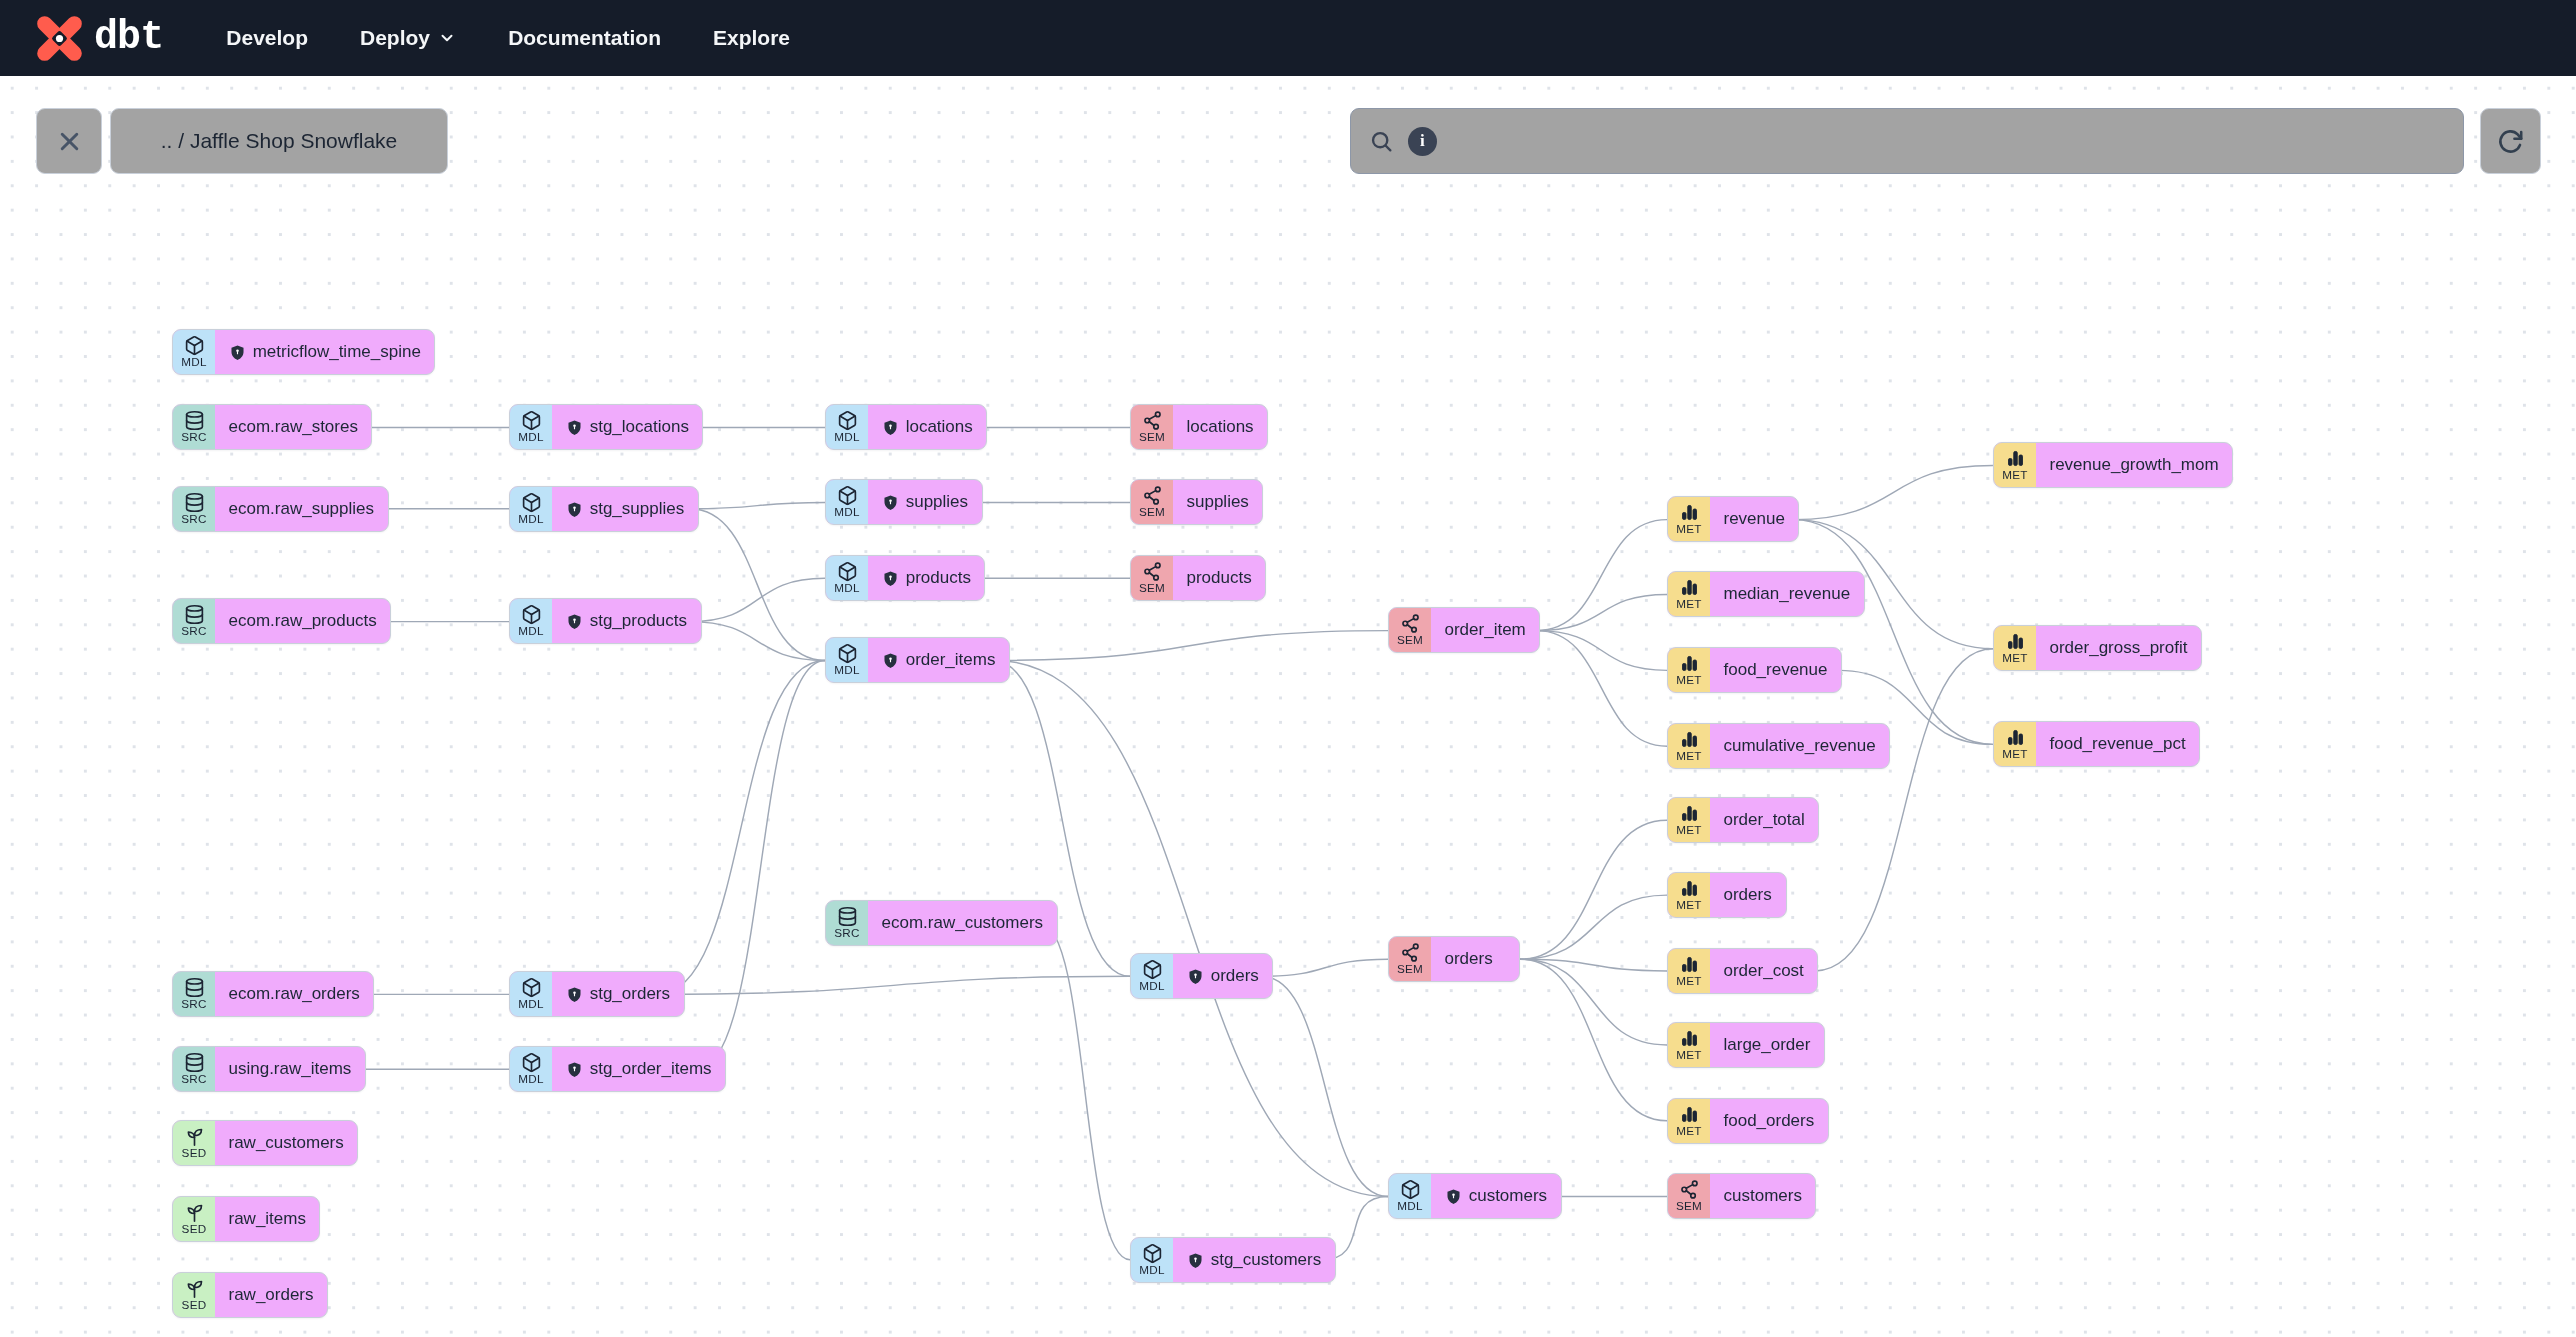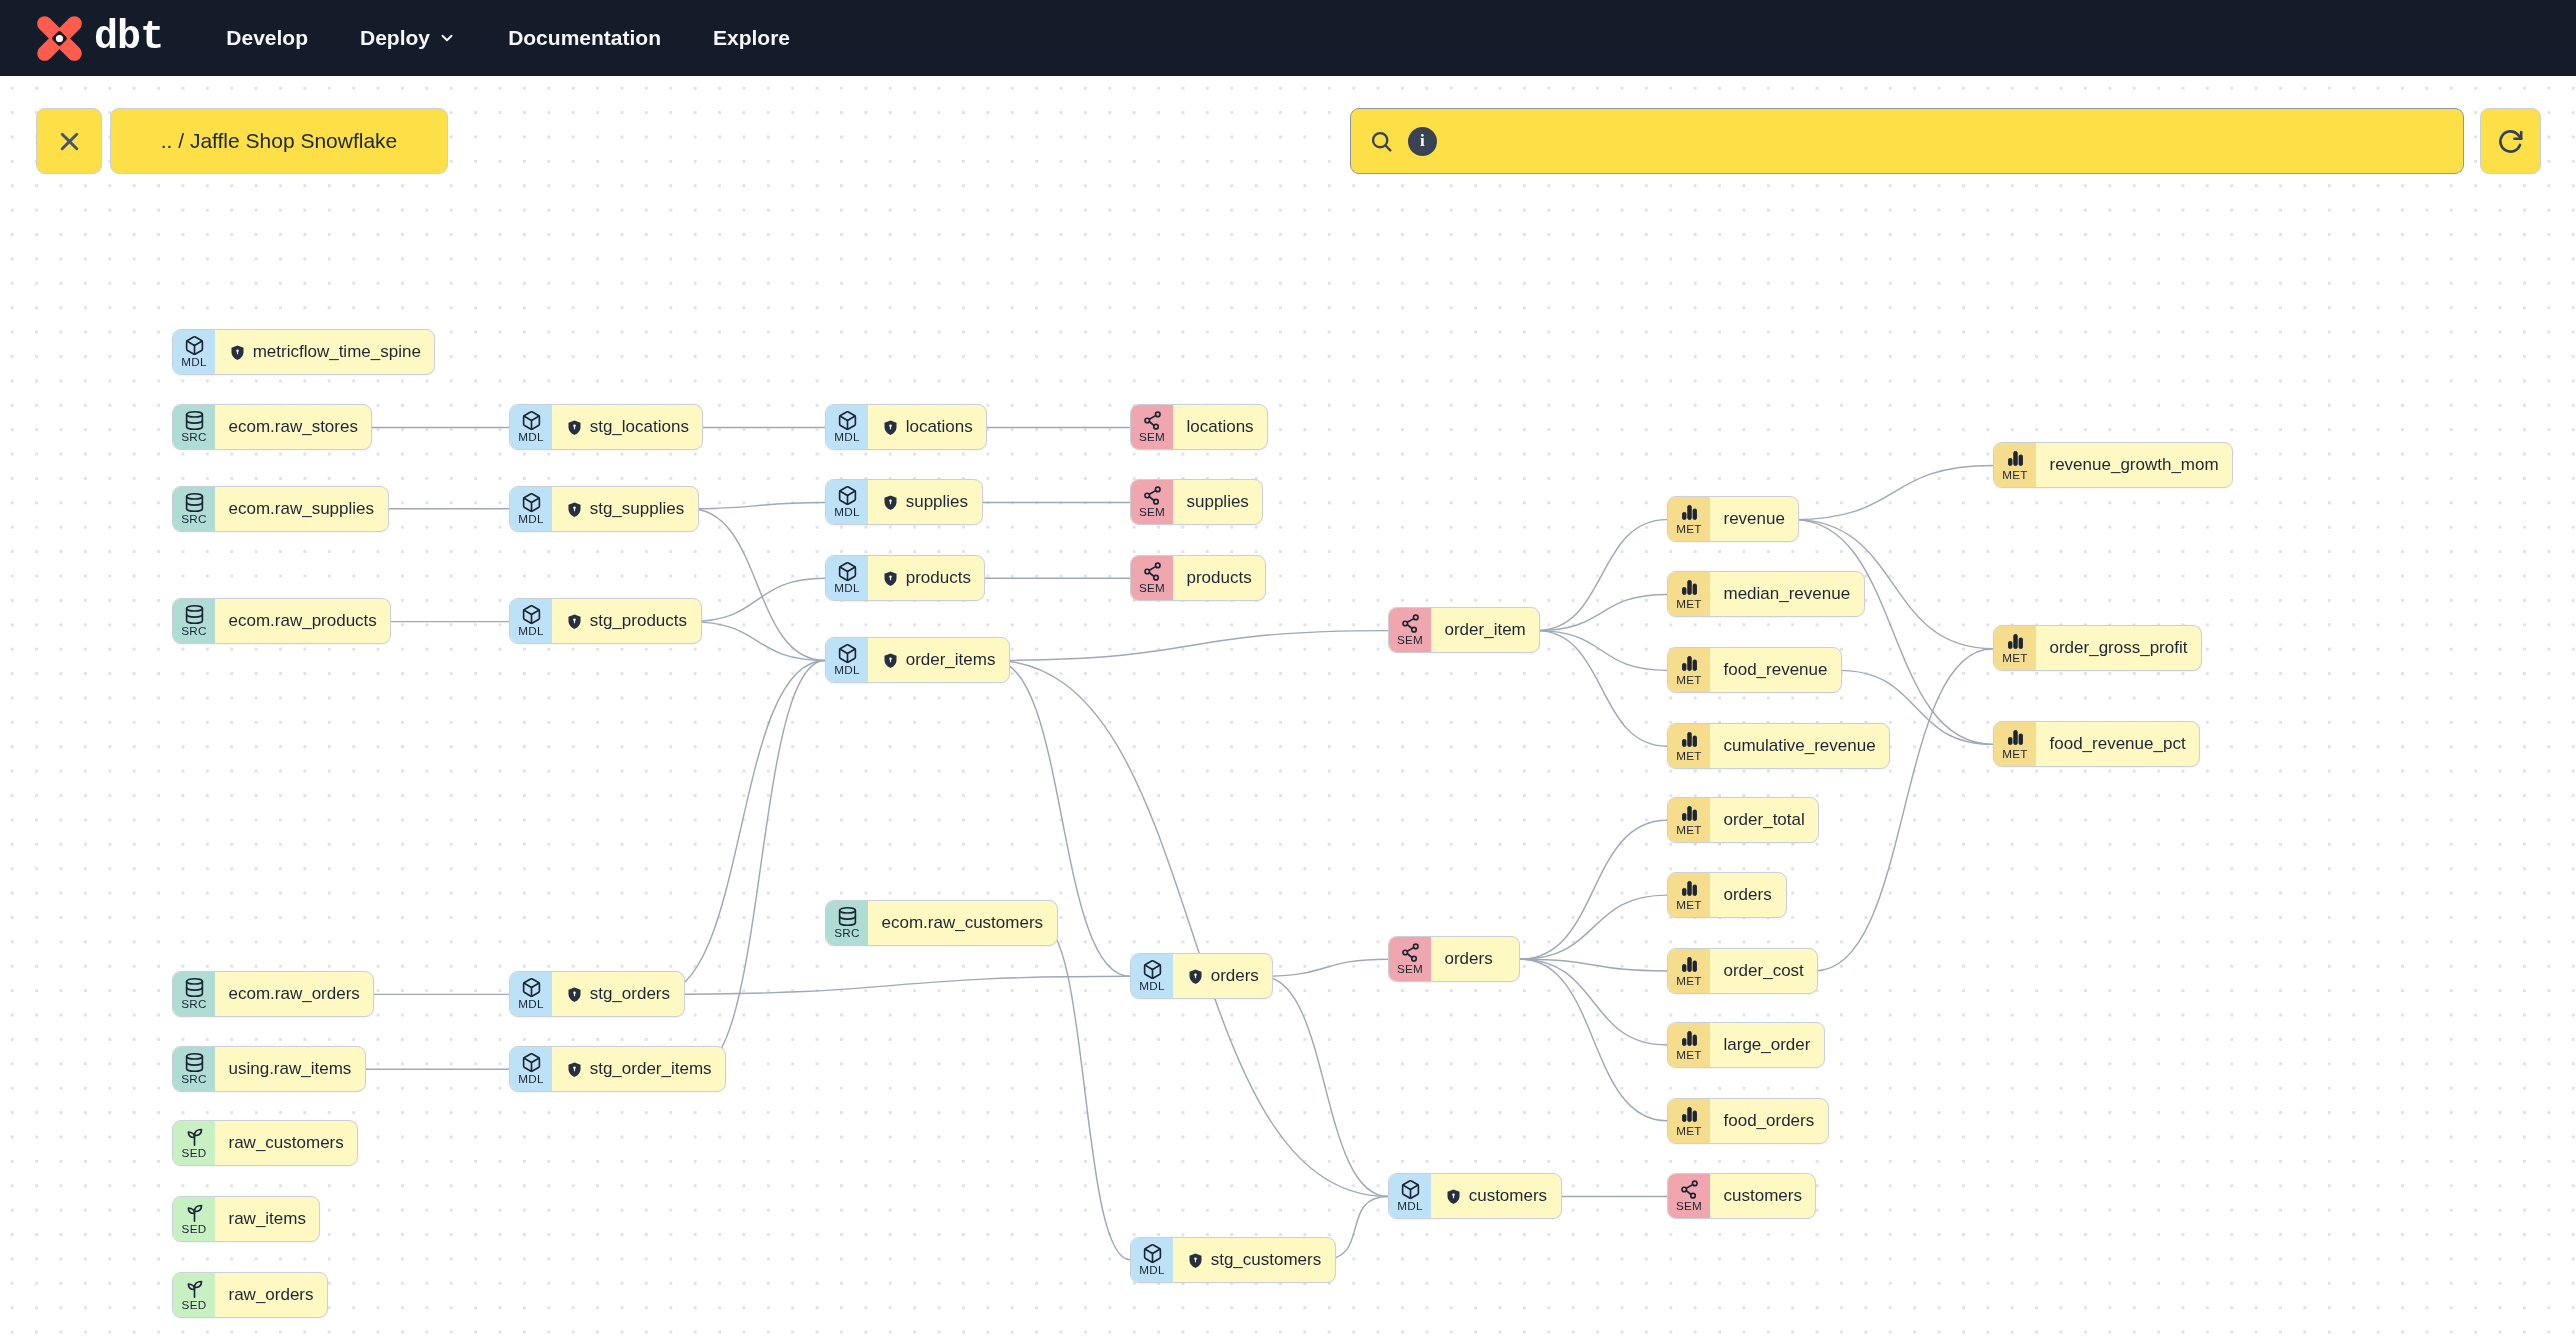--- a/index.html
+++ b/index.html
@@ -17,36 +17,36 @@
   .proj-crumb{display:flex;align-items:center;gap:12.6px;color:#e4e7ec;font-size:21px;}
   .proj-org{font-weight:bold;color:#ffffff;}
   .proj-sep{color:#8a93a3;}
   .help-glyph{font-size:31px;font-weight:bold;color:#d2d7de;}
   .gear-glyph{font-family:"DejaVu Sans",sans-serif;font-size:36px;color:#d2d7de;line-height:1;}
   
   .canvas{position:absolute;left:0;top:76px;width:2576px;height:1262px;background:#ffffff;
     background-image:radial-gradient(#dfe3e9 1.4px,transparent 1.6px);background-size:24.4px 24.4px;}
   #edges{position:absolute;left:0;top:0;width:2576px;height:1338px;z-index:1;pointer-events:none;}
   
-  .tool-card{position:absolute;background:#fde047;border:1.4px solid #c9d0da;border-radius:9px;
+  .tool-card{position:absolute;background:#a3a3a3;border:1.4px solid #c9d0da;border-radius:9px;
     box-sizing:border-box;display:flex;align-items:center;justify-content:center;z-index:20;}
   .close-btn{left:36px;top:108px;width:66px;height:66px;cursor:pointer;}
   .crumb-btn{left:110px;top:108px;width:338px;height:66px;cursor:pointer;
     font-size:21px;color:#1c2533;}
   .search-box{left:1350px;top:108px;width:1114px;height:66px;border-color:#8d97a8;
     justify-content:flex-start;padding:0 18px;gap:14.4px;}
   .search-box input{flex:1;border:none;outline:none;font-size:21px;color:#1c2533;
     font-family:"Liberation Sans",sans-serif;background:transparent;}
   .search-box input::placeholder{color:#6b7585;}
   .info-badge{width:29px;height:29px;border-radius:50%;background:#3a4354;color:#ffffff;
     display:flex;align-items:center;justify-content:center;font-size:17px;font-weight:bold;
     font-family:"Liberation Serif",serif;flex:0 0 auto;}
   .refresh-btn{left:2480px;top:108px;width:61px;height:66px;cursor:pointer;}
   
-  .node{position:absolute;display:flex;height:46px;background:#fef9c3;border:1.4px solid #c9d0da;
+  .node{position:absolute;display:flex;height:46px;background:#f0abfc;border:1.4px solid #c9d0da;
     border-radius:9px;box-sizing:border-box;z-index:5;overflow:hidden;cursor:pointer;
     box-shadow:0 0.9px 1.8px rgba(16,24,40,.05);}
   .nicon{width:42px;flex:0 0 42px;display:flex;flex-direction:column;align-items:center;
     justify-content:center;gap:0px;}
   .nicon svg{display:block;}
   .ntype{font-size:11.7px;color:#1c2533;letter-spacing:0.3px;line-height:1.1;}
   .nlabel{display:flex;align-items:center;gap:7.2px;padding:0 13.5px;white-space:nowrap;
     font-size:17px;color:#1d2736;font-weight:500;}
 </style>
 </head>

